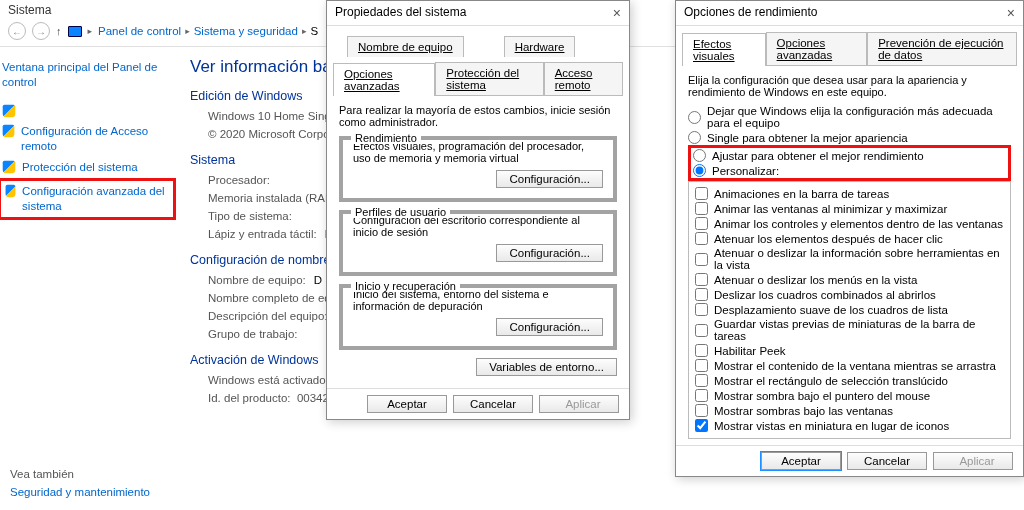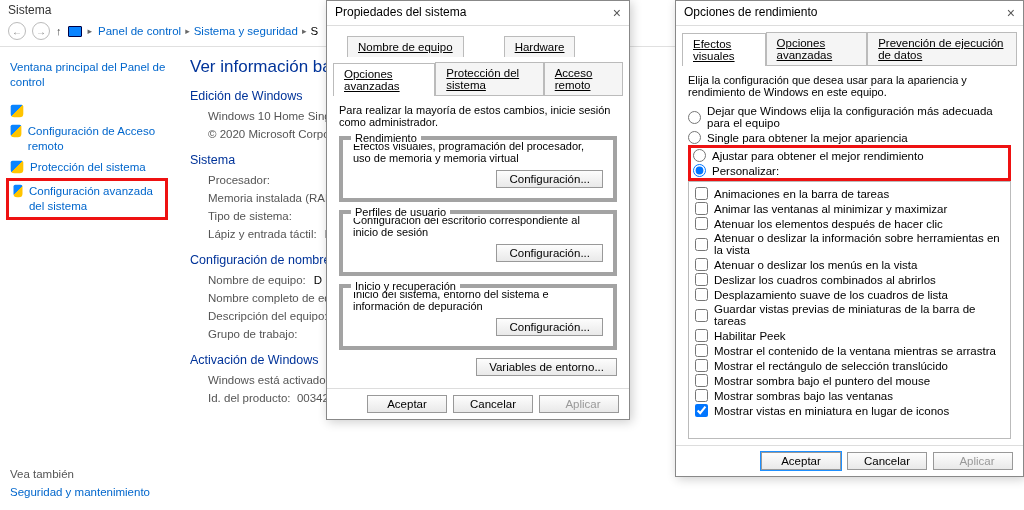--- a/index.html
+++ b/index.html
@@ -6,21 +6,21 @@
   body { margin:0; width:1024px; height:510px; background:#fff; font-size:11.5px; color:#000; overflow:hidden; position:relative; }
   .titlebar  { color:#333; padding:3px 8px; font-size:12px; }
   .nav-row   { display:flex; align-items:center; gap:6px; padding:2px 8px 6px; border-bottom:1px solid #e0e0e0; }
   .nav-arrow { width:18px; height:18px; border:1px solid #bbb; border-radius:50%; display:flex; align-items:center; justify-content:center; color:#888; font-size:10px; }
   .nav-up    { font-size:11px; color:#444; }
   .nav-crumb { display:flex; align-items:center; gap:4px; }
   .crumb-sep { color:#666; font-size:9px; }
   .crumb-link,.link { color:#0066cc; cursor:pointer; }
   .shield { display:inline-block; width:14px; height:14px; background:linear-gradient(135deg,#0a84ff 0 50%,#ffc400 50% 100%); border-radius:2px 2px 4px 4px; transform:scale(.9); }
   .cpl-body { display:flex; height:calc(100% - 46px); }
-  .sidebar { width:178px; padding:10px 10px; }
+  .sidebar { width:178px; padding:10px 2px; }
   .sidebar .item{ display:flex; gap:6px; padding:3px 0; line-height:1.3; }
   .red-box { border:3px solid #e11; }
   .main { flex:1; padding:10px 12px; }
   .head-blue{ color:#003399; font-size:17px; margin:0 0 12px; }
   .section-blue{ color:#003399; font-size:12.5px; margin:10px 0 4px; }
   .field-label{ color:#555; padding:3px 0 3px 18px;}
   .field-row{ display:flex; gap:8px; }
   .blue-squares{ position:absolute; right:290px; top:128px; width:34px; height:34px; display:grid; grid-template-columns:1fr 1fr; grid-template-rows:1fr 1fr; gap:2px; }
   .blue-squares span{ background:#0078d4; }
   
@@ -220,20 +220,24 @@
         <label class="check-row">
           <input type="checkbox" style="">
           <span>Animaciones en la barra de tareas</span>
         </label>
         <label class="check-row">
           <input type="checkbox" style="">
           <span>Animar las ventanas al minimizar y maximizar</span>
         </label>
         <label class="check-row">
           <input type="checkbox" style="">
+          <span>Animar los controles y elementos dentro de las ventanas</span>
+        </label>
+        <label class="check-row">
+          <input type="checkbox" style="">
           <span>Atenuar los elementos después de hacer clic</span>
         </label>
         <label class="check-row">
           <input type="checkbox" style="">
           <span>Atenuar o deslizar la información sobre herramientas en la vista</span>
         </label>
         <label class="check-row">
           <input type="checkbox" style="">
           <span>Atenuar o deslizar los menús en la vista</span>
         </label>

